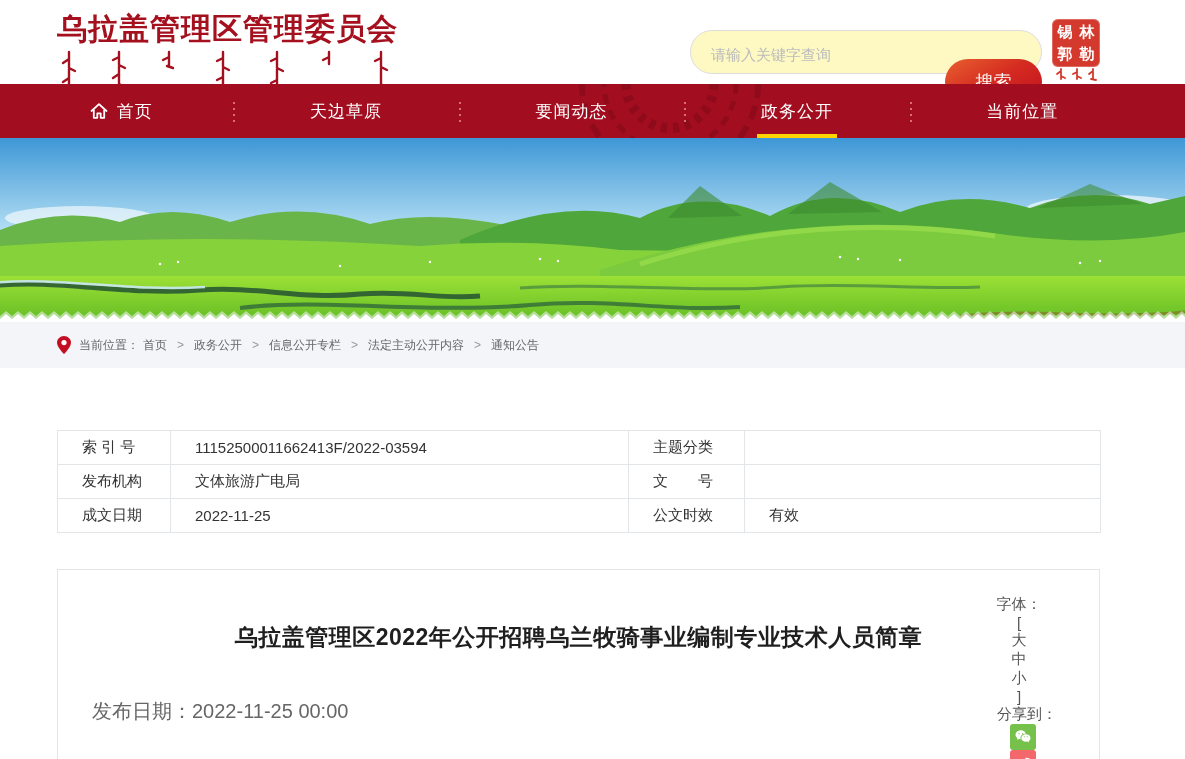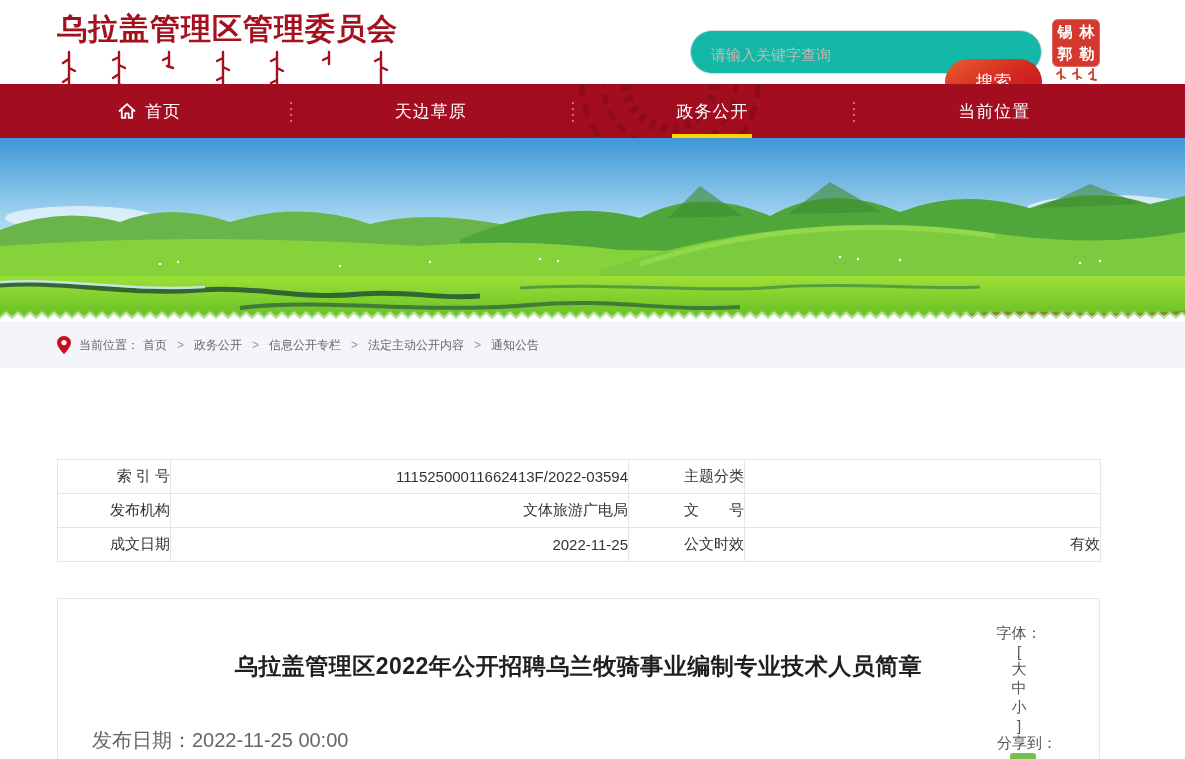--- a/index.html
+++ b/index.html
@@ -12,21 +12,21 @@
   
   .header { position:relative; height:84px; background:#ffffff; }
   .logo { position:absolute; left:57px; top:12px; cursor:pointer; }
   .logo-title { font-size:30px; font-weight:bold; color:#A5101F; letter-spacing:1px; line-height:34px; }
   .logo-mongolian { display:block; margin-top:4px; margin-left:4px; }
 
   .search-wrap { position:absolute; left:690px; top:30px; width:352px; height:44px; }
   .search-input {
     width:100%; height:44px; border:1px solid #ddd; border-radius:22px;
     padding:4px 110px 0 20px; font-size:15px; color:#333; outline:none;
-    font-family:"Liberation Sans", sans-serif; background:#14b8a6;
+    font-family:"Liberation Sans", sans-serif; background:#fef9c3;
   }
   .search-input::placeholder { color:#bbb; }
   .search-btn {
     position:absolute; right:0; top:-1px; width:97px; height:46px; border:none;
     border-radius:23px; color:#fff; font-size:18px; cursor:pointer;
     background:linear-gradient(150deg,#e8602f 0%, #d42a20 50%, #bf1120 100%);
     font-family:"Liberation Sans", sans-serif;
     margin-top:30px;
   }
   .seal { position:absolute; left:1052px; top:19px; width:50px; text-align:center; }
@@ -63,21 +63,21 @@
 
   
   .crumb-bar { height:46px; background:#F3F5F9; display:flex; align-items:center; }
   .crumb-inner { display:flex; align-items:center; margin-left:57px; font-size:12px; color:#666; }
   .crumb-inner .pin { margin-right:8px; display:inline-flex; }
   .crumb-label { color:#666; }
   .crumb-link { color:#666; margin:0 4px; cursor:pointer; }
   .crumb-sep { color:#999; margin:0 6px; }
 
   
-  .doc-table { margin:91px 0 0 57px; border-collapse:collapse; width:1043px; table-layout:fixed;text-align:right; }
+  .doc-table { margin:62px 0 0 57px; border-collapse:collapse; width:1043px; table-layout:fixed; }
   .doc-table td {
     border:1px solid #E3E6E9; height:34px; font-size:15px; color:#333;
     padding:0 0 0 24px; background:#fff; white-space:nowrap; overflow:hidden;
   }
   .doc-table td.lbl { color:#333; }
 
   
   .article-box {
     margin:36px 0 0 57px; width:1043px; height:400px;
     border:1px solid #E5E5E5; background:#fff;
@@ -162,20 +162,23 @@
     <span class="home-ico">
       <svg width="20" height="20" viewBox="0 0 20 20">
         <path d="M2.5,10 L10,3.2 L17.5,10" stroke="#fff" stroke-width="1.8" fill="none" stroke-linecap="round" stroke-linejoin="round"></path>
         <path d="M4.8,8.8 V16.8 H8.3 V12.4 H11.7 V16.8 H15.2 V8.8" stroke="#fff" stroke-width="1.8" fill="none" stroke-linejoin="round"></path>
       </svg>
     </span>
     <span>首页</span>
   </div>
   <div class="nav-item">
     <span>天边草原</span>
+  </div>
+  <div class="nav-item">
+    <span>要闻动态</span>
   </div>
   <div class="nav-item active">
     <span>政务公开</span>
   </div>
   <div class="nav-item">
     <span>当前位置</span>
   </div>
 </nav>
 
 <div class="banner">

